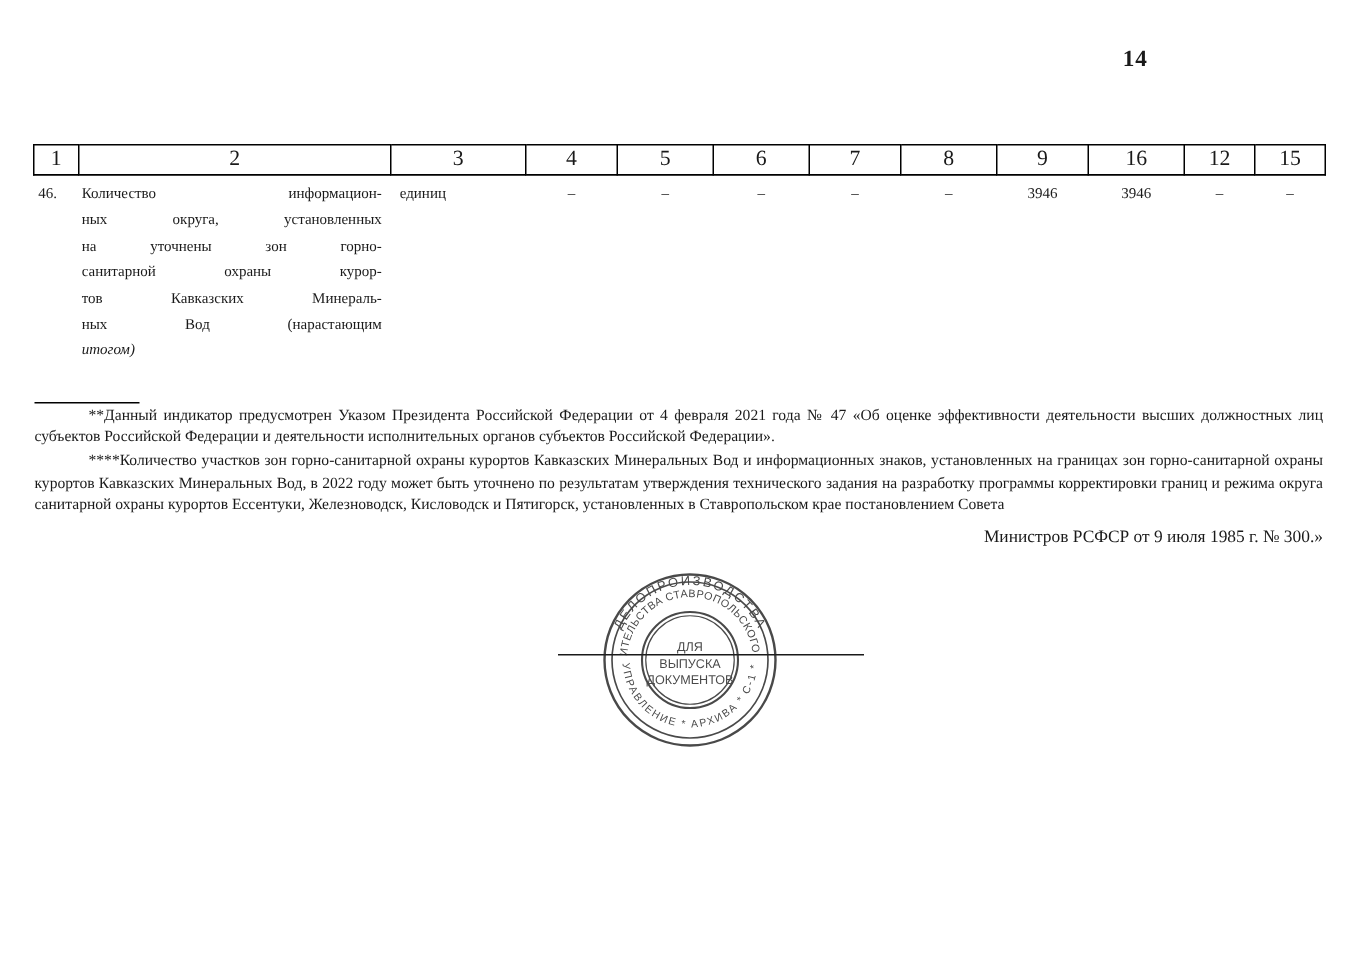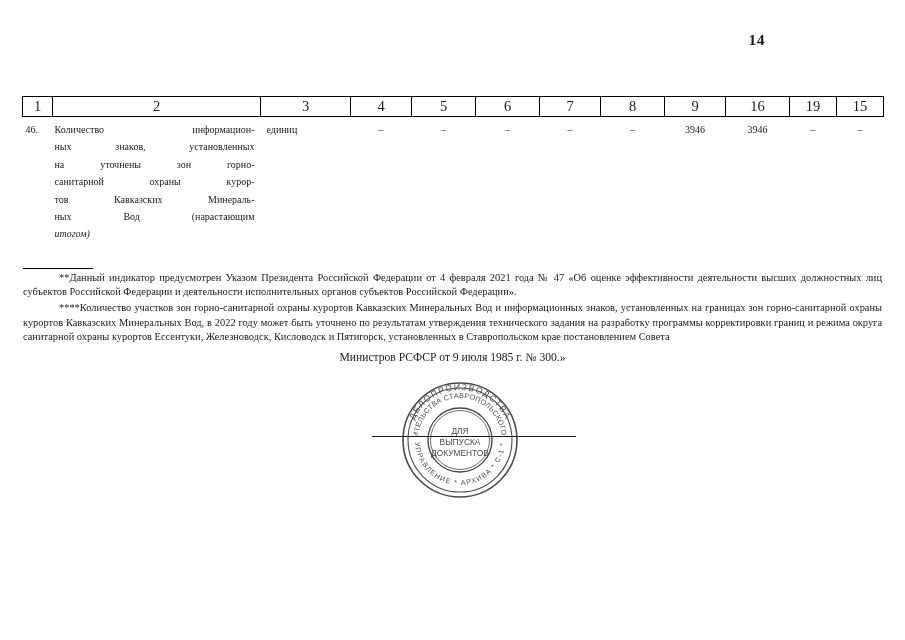--- a/index.html
+++ b/index.html
@@ -107,21 +107,21 @@
     line-height: 14.4px;
   }
   .footnotes p {
     margin: 0 0 1.5px 0;
     text-align: justify;
     text-indent: 36px;
     hyphens: manual;
   }
   .footnotes p.fn-last {
     text-indent: 0;
-    text-align: center;
+    text-align: right;
     margin-top: 5px;
     font-size: 11.6px;
     line-height: 15px;
   }
 
   
   .stamp {
     position: absolute;
     left: 398px;
     top: 378px;
@@ -172,30 +172,30 @@
           <th>1</th>
           <th>2</th>
           <th>3</th>
           <th>4</th>
           <th>5</th>
           <th>6</th>
           <th>7</th>
           <th>8</th>
           <th>9</th>
           <th>16</th>
-          <th>19</th>
+          <th>12</th>
           <th>15</th>
         </tr>
       </thead>
       <tbody>
         <tr>
           <td class="c-num">46.</td>
           <td class="c-name">
             <div>Количество информацион-</div>
-            <div>ных знаков, установленных</div>
+            <div>ных округа, установленных</div>
             <div>на уточнены зон горно-</div>
             <div>санитарной охраны курор-</div>
             <div>тов Кавказских Минераль-</div>
             <div>ных Вод (нарастающим</div>
             <div class="last-line">итогом)</div>
           </td>
           <td class="c-unit">единиц</td>
           <td class="c-val">–</td>
           <td class="c-val">–</td>
           <td class="c-val">–</td>

